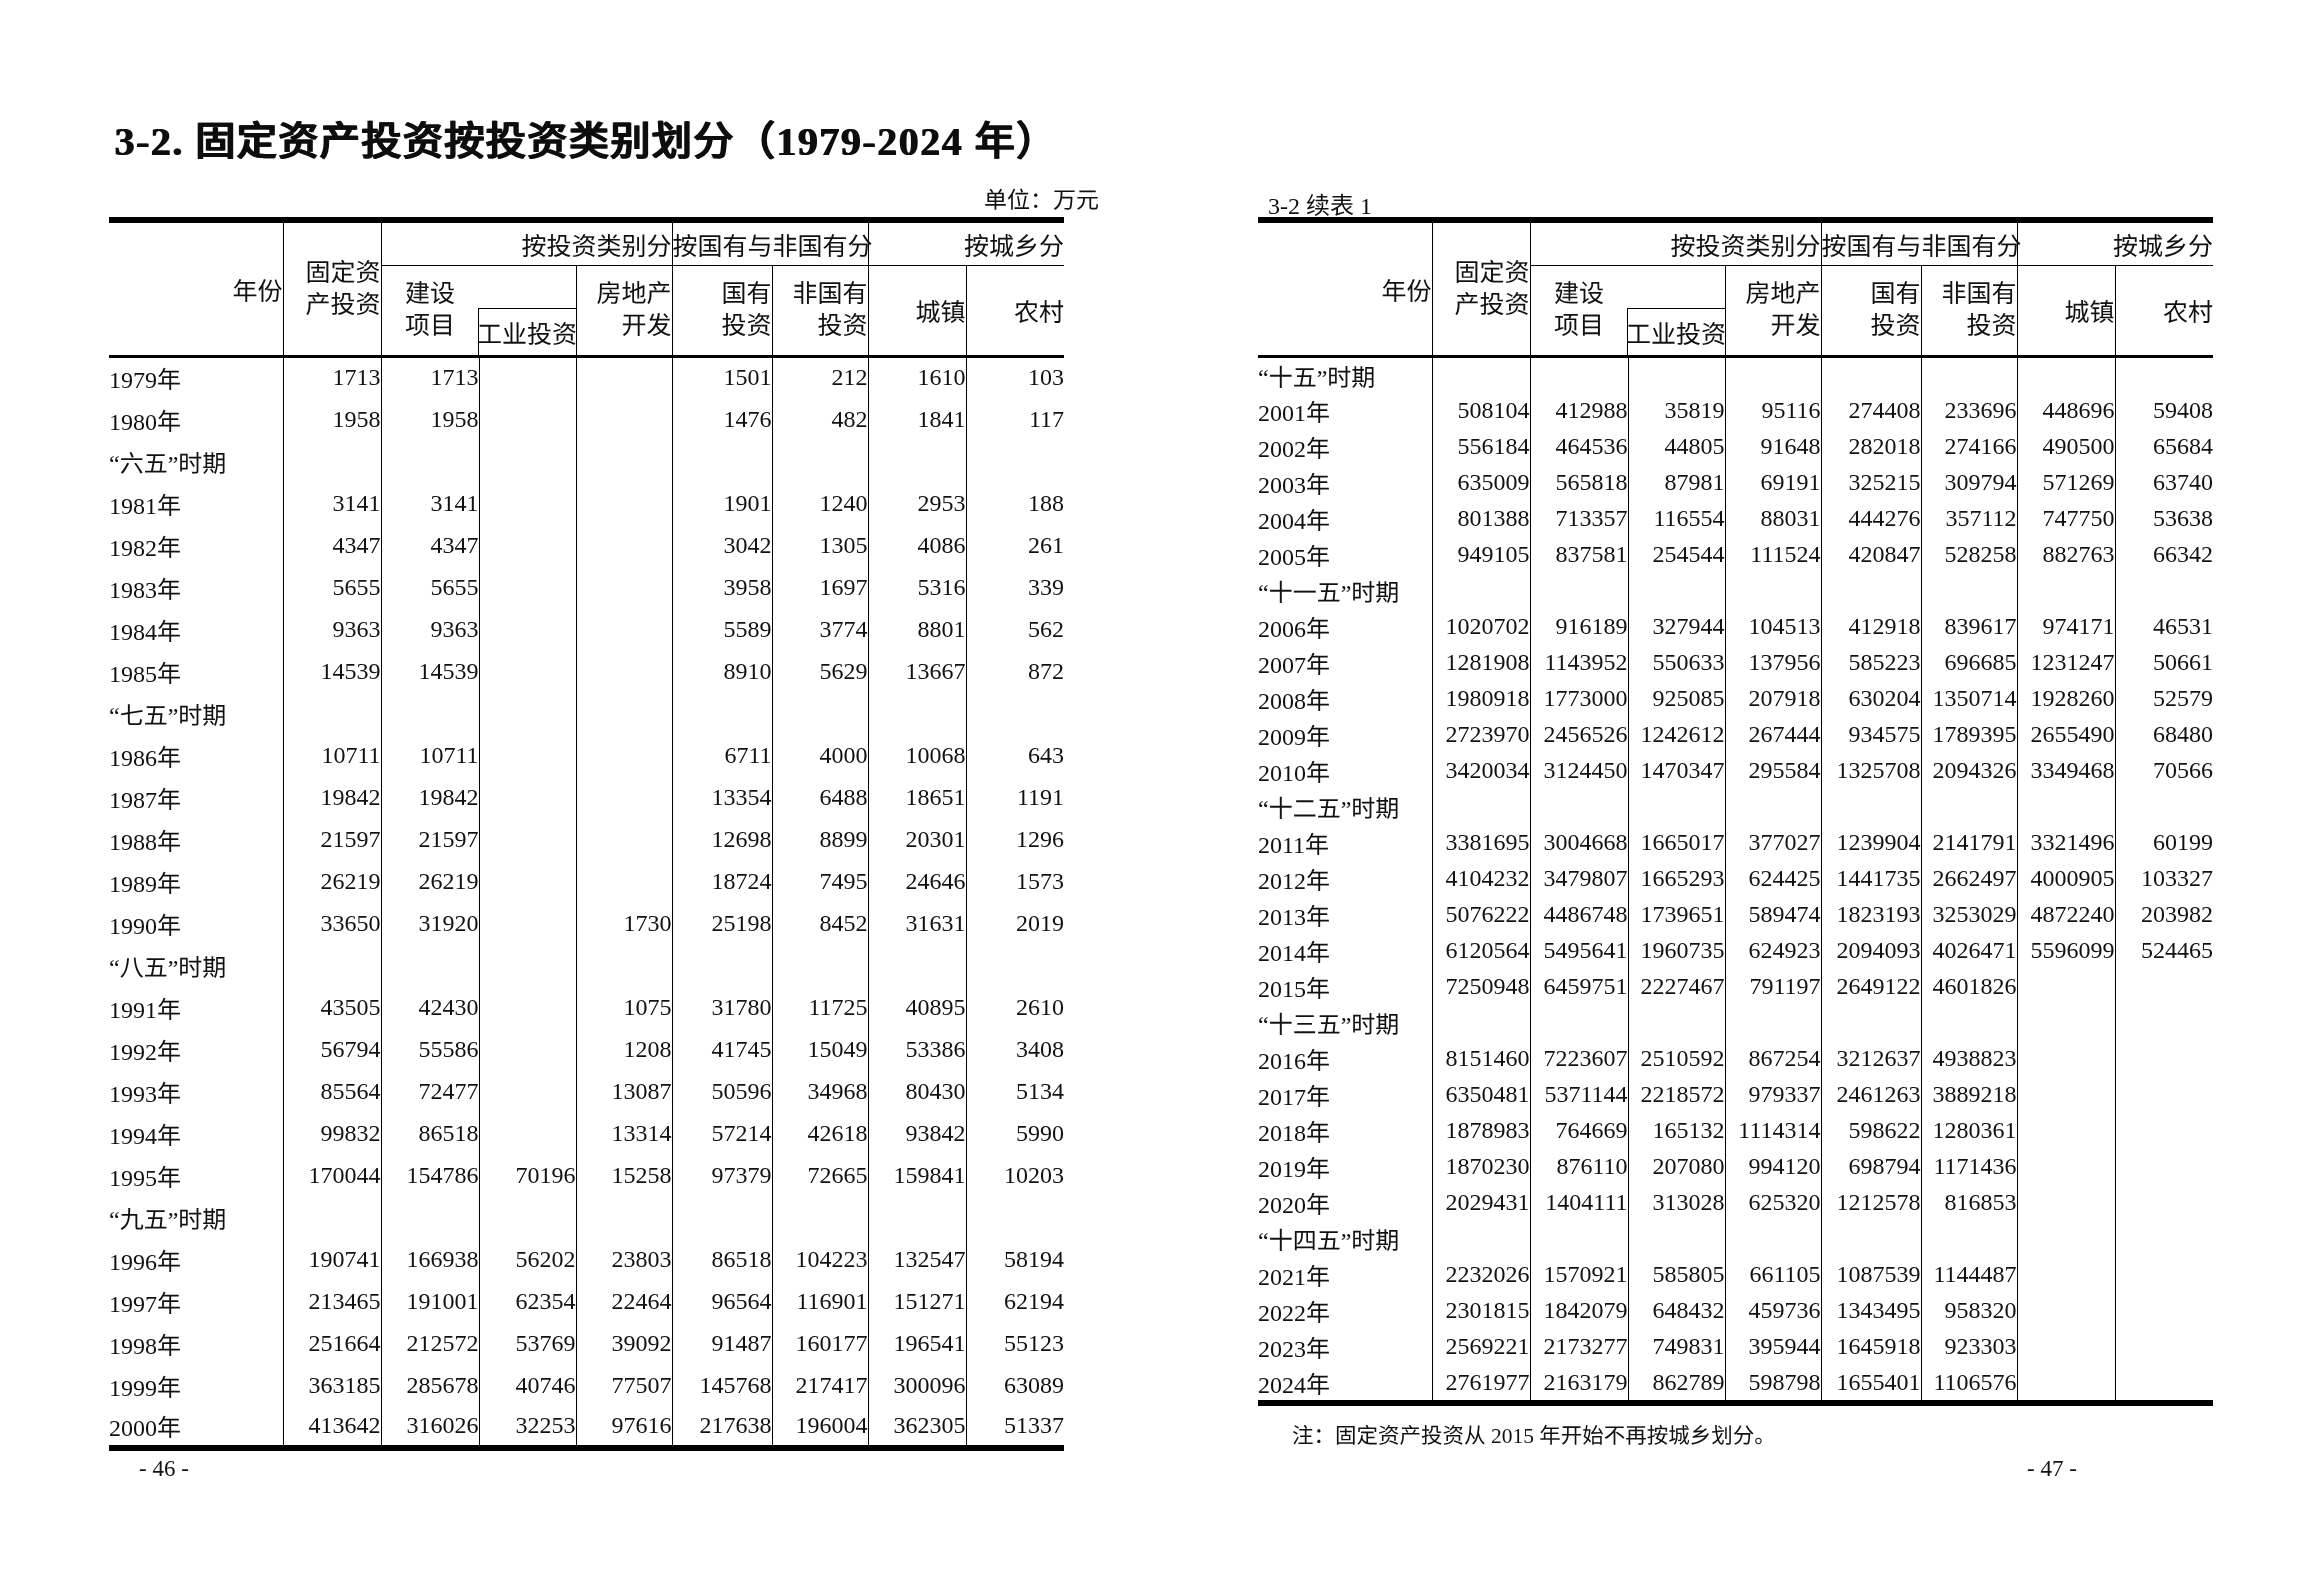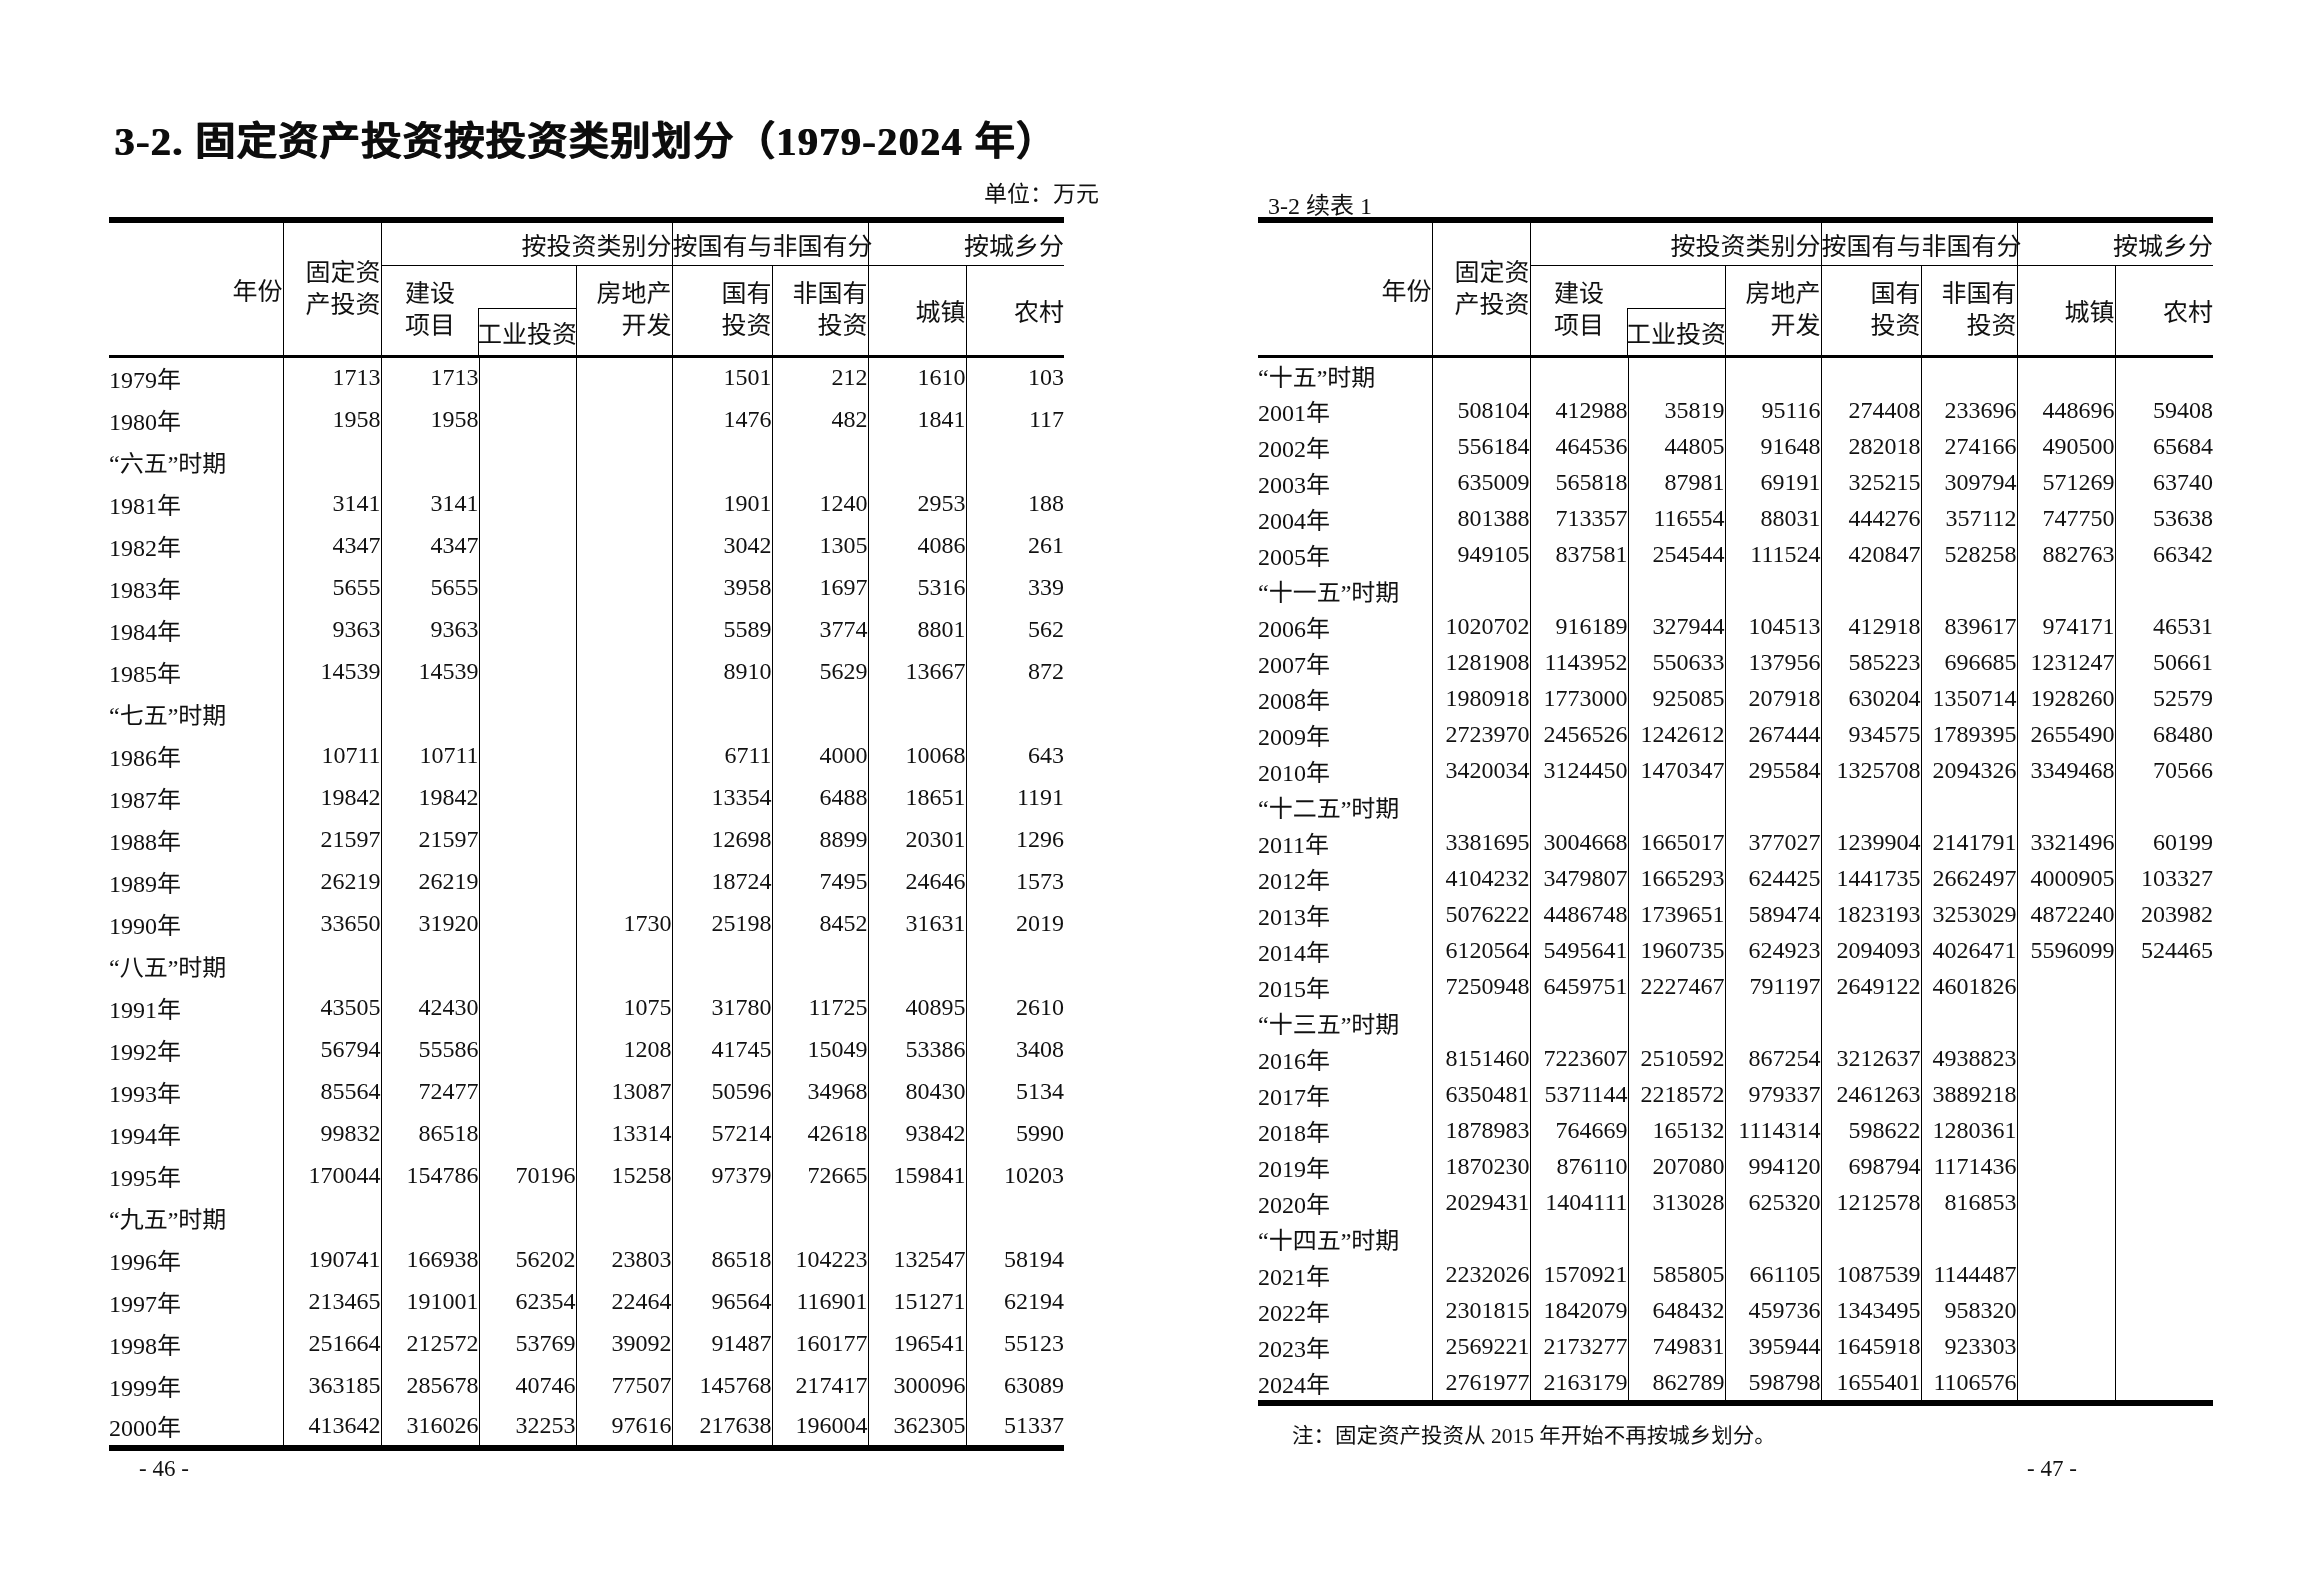--- a/index.html
+++ b/index.html
@@ -9,21 +9,21 @@
     overflow:hidden;
     padding-left:7px;
   }
   .page-title {
     position:absolute; left:114px; top:120px;
     font-size:40px; font-weight:bold; letter-spacing:1.5px; line-height:1.1;
     color:#0d0d0d; text-shadow:1.2px 0 0 #0d0d0d;
     white-space:nowrap;
   }
   .unit-label {
-    position:absolute; left:109px; top:175px; width:990px;
+    position:absolute; left:109px; top:181px; width:990px;
     text-align:right; font-size:23px; white-space:nowrap;
   }
   .cont-label {
     position:absolute; left:1268px; top:143px; font-size:24px; white-space:nowrap;margin-top:43px;
   }
   .footnote {
     position:absolute; left:1261px; top:1418px; font-size:21.5px; white-space:nowrap;margin-left:31px;
   }
   .pageno { position:absolute; font-size:23px; top:1456px; }
   .pageno-left  { left:115px;margin-left:24px; }

